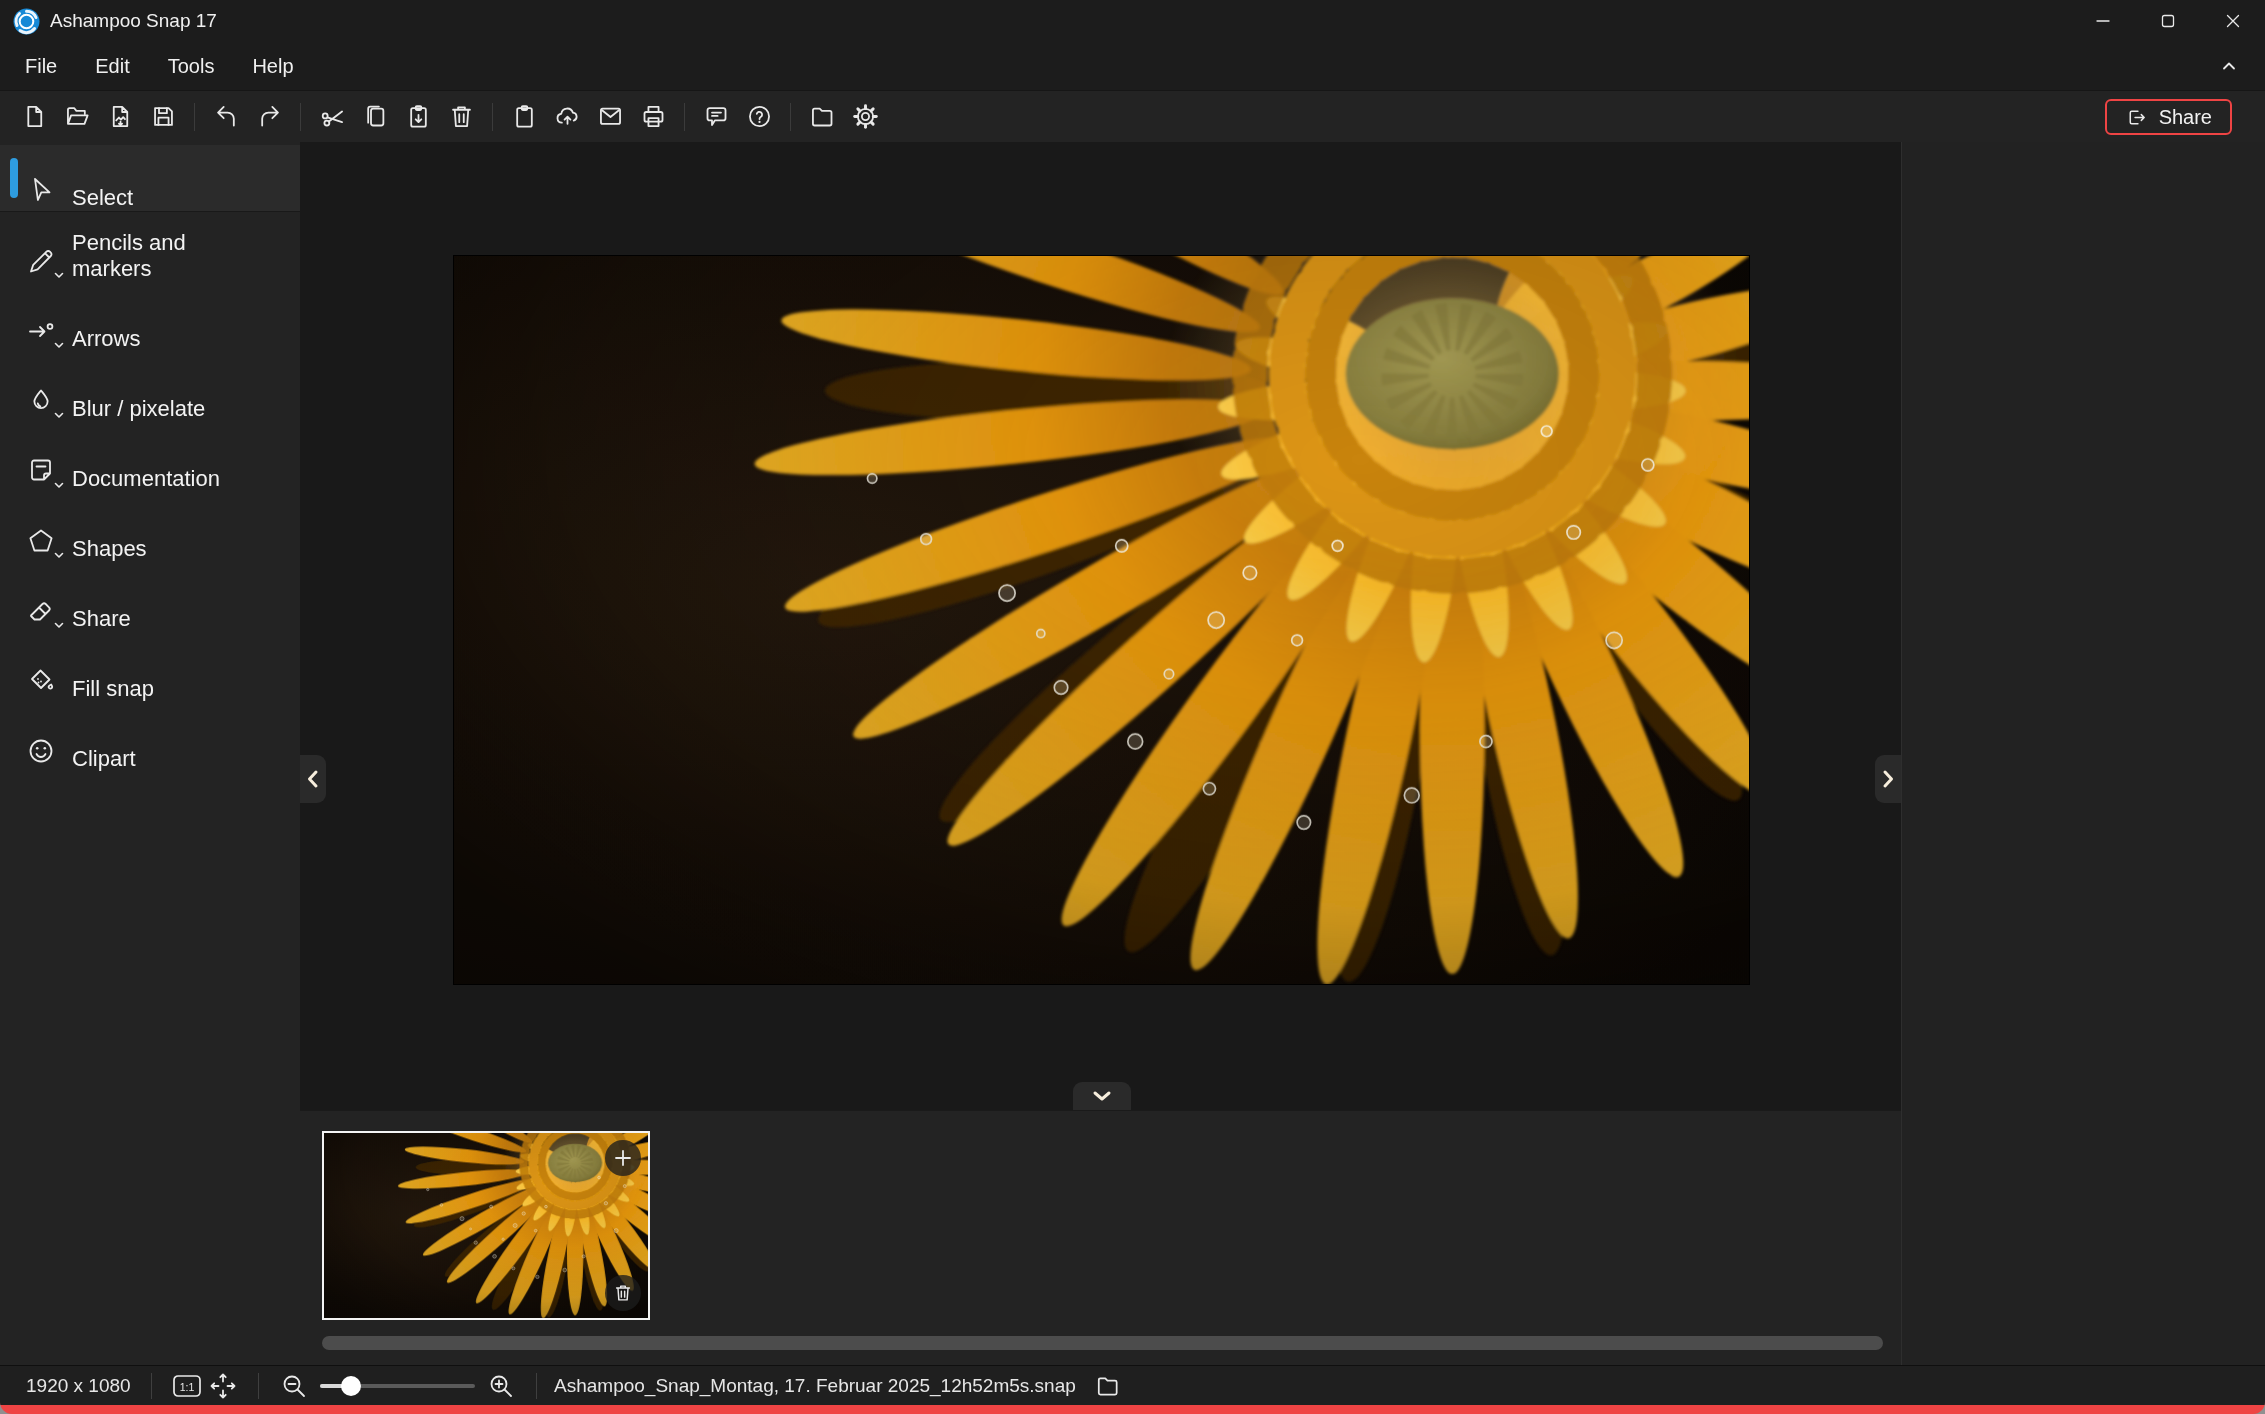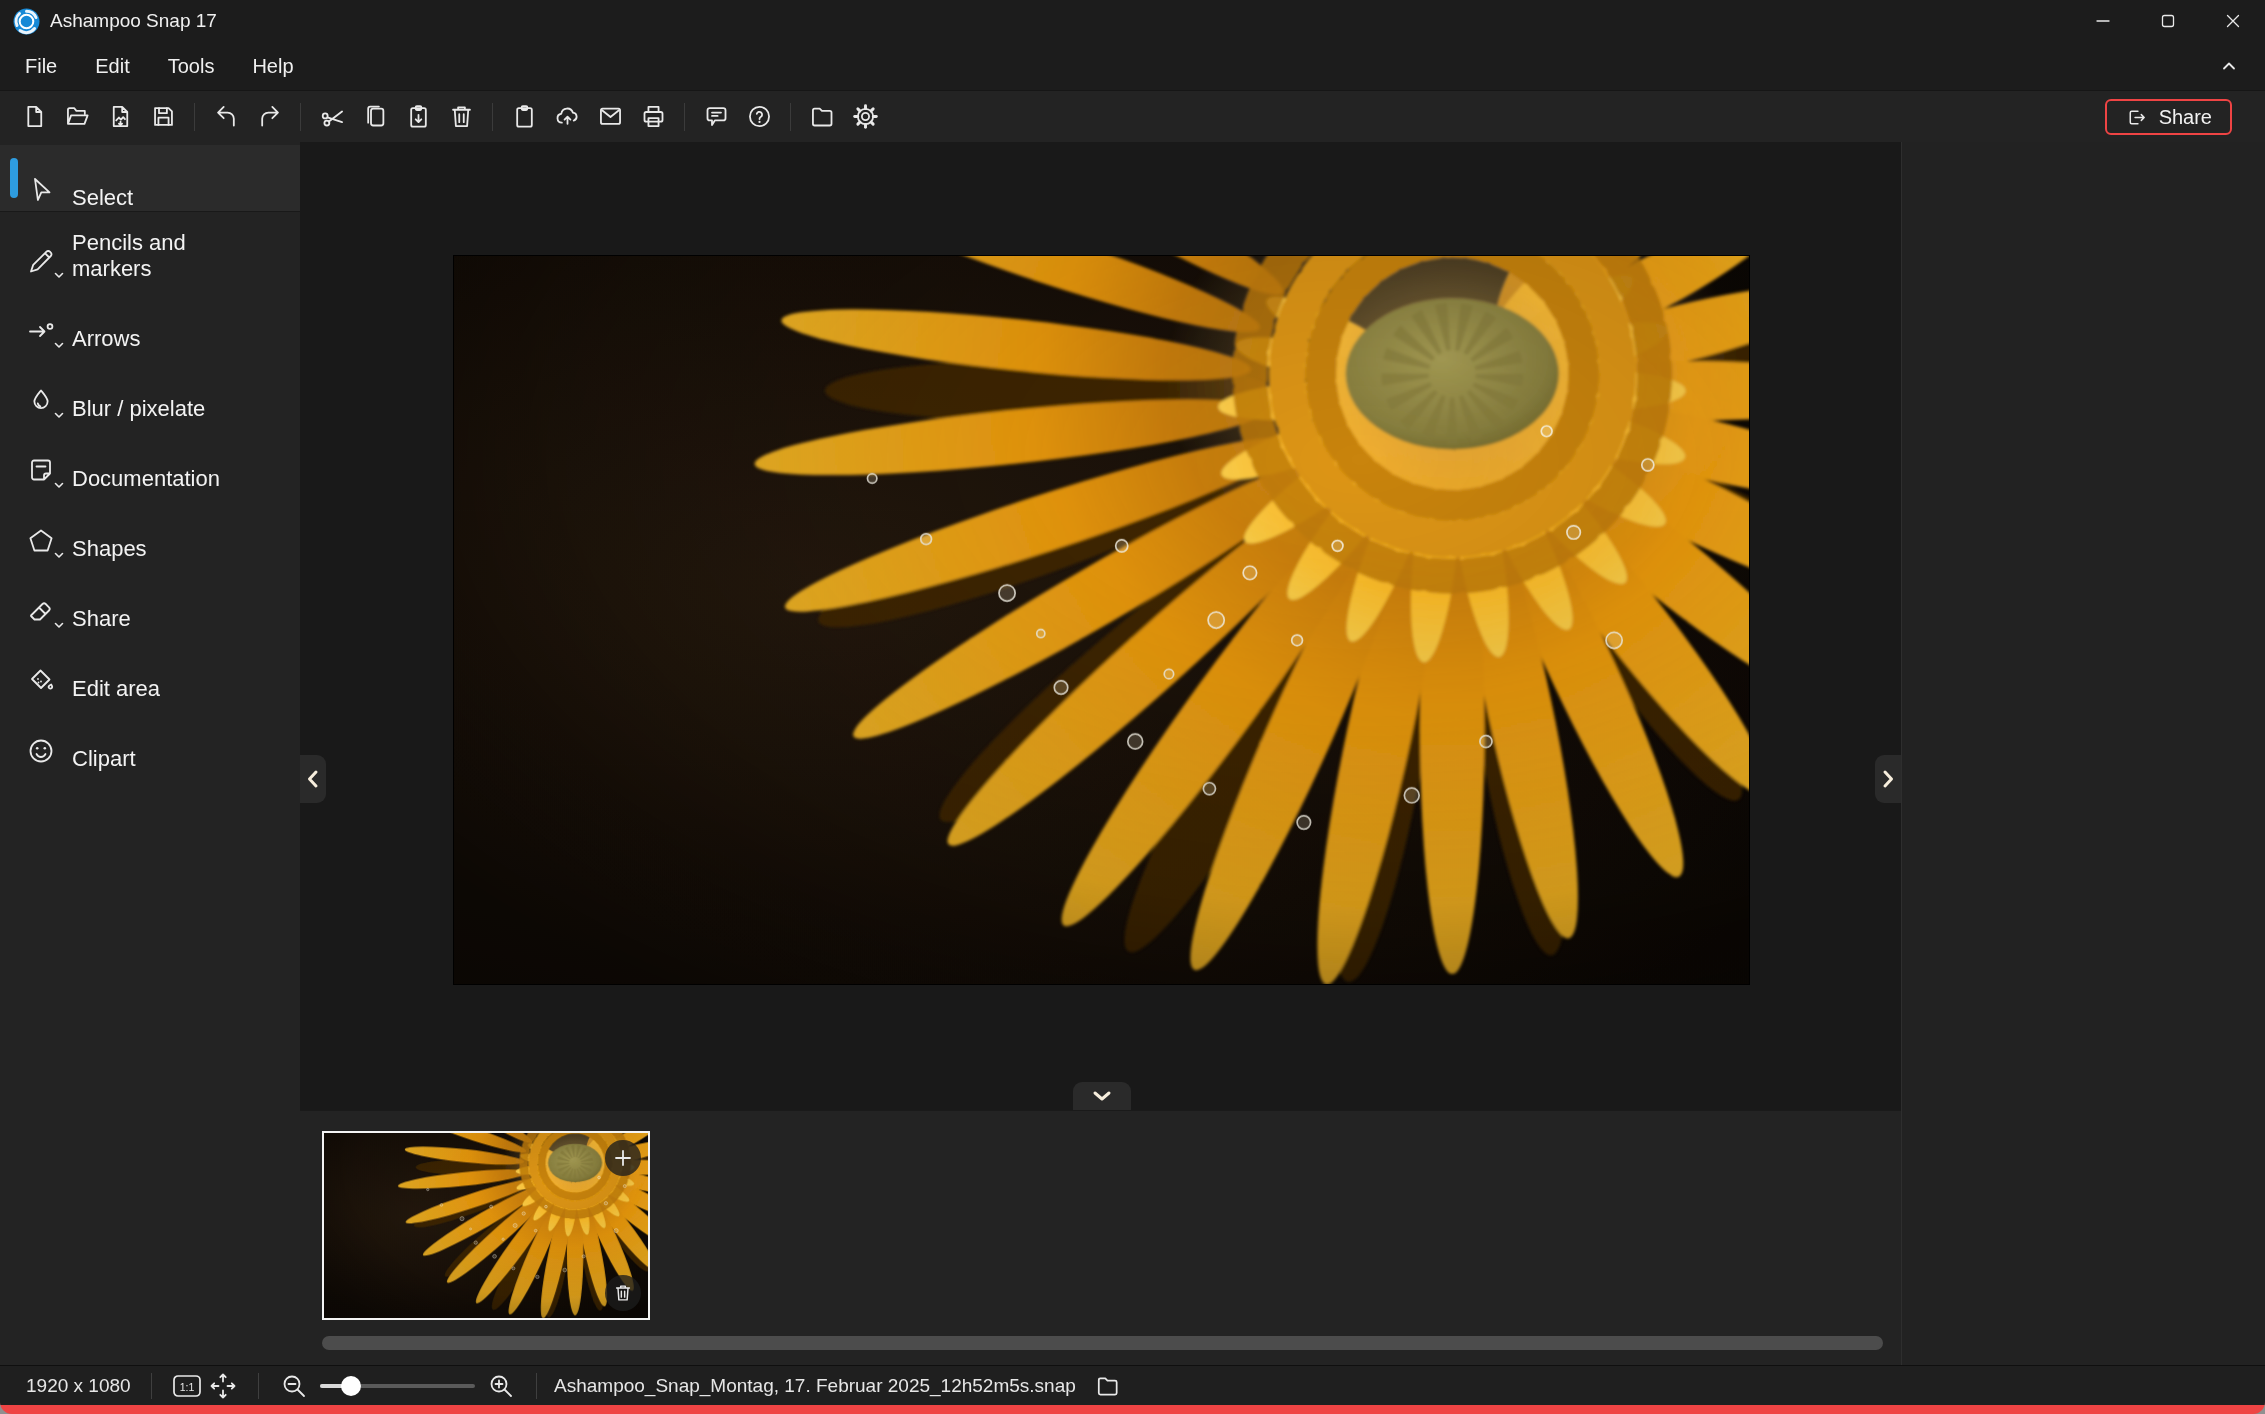--- a/index.html
+++ b/index.html
@@ -490,21 +490,21 @@
       <div class="sb-item">
         <span class="sb-ic">
           <svg width="30" height="30" viewBox="0 0 30 30">
               <path class="ic" style="stroke-width:1.8" d="M14.5 4.5l9 9-8.5 8.5-9-9z"></path>
               <circle cx="12" cy="13" r="0.9" fill="#e9e9e9" stroke="none"></circle>
               <circle cx="15" cy="15.5" r="0.9" fill="#e9e9e9" stroke="none"></circle>
               <circle cx="12.5" cy="16.5" r="0.9" fill="#e9e9e9" stroke="none"></circle>
               <path class="ic" style="stroke-width:1.8" d="M25.2 18.5c1 1.4 1.4 2.6.5 3.5a2 2 0 0 1-2.9-.2c-.7-1-.1-2.2 2.4-3.3z"></path>
             </svg>
         </span>
-        <span class="sb-label">Edit area</span>
+        <span class="sb-label">Fill snap</span>
       </div>
 
       <div class="sb-item">
         <span class="sb-ic">
           <svg width="30" height="30" viewBox="0 0 30 30">
               <circle class="ic" style="stroke-width:1.8" cx="15" cy="15" r="10.5"></circle>
               <circle cx="11.2" cy="12.2" r="1.3" fill="#e9e9e9" stroke="none"></circle>
               <circle cx="18.8" cy="12.2" r="1.3" fill="#e9e9e9" stroke="none"></circle>
               <path class="ic" style="stroke-width:1.8" d="M10.5 18c1 1.9 2.6 3 4.5 3s3.5-1.1 4.5-3"></path>
             </svg>

